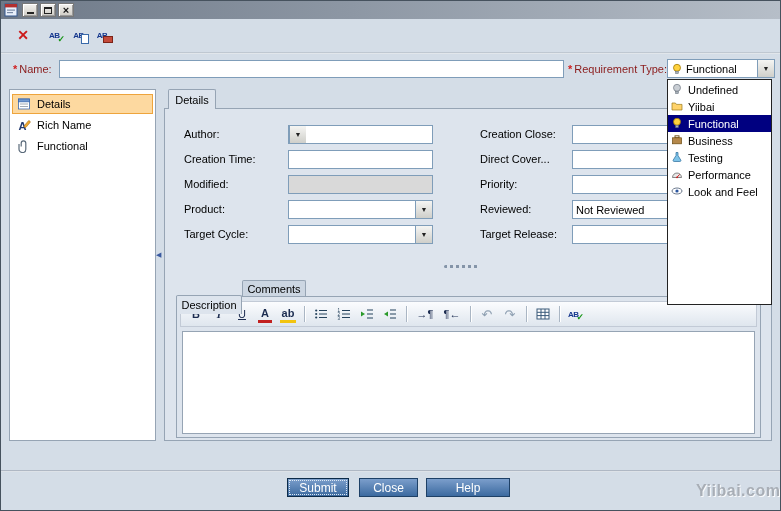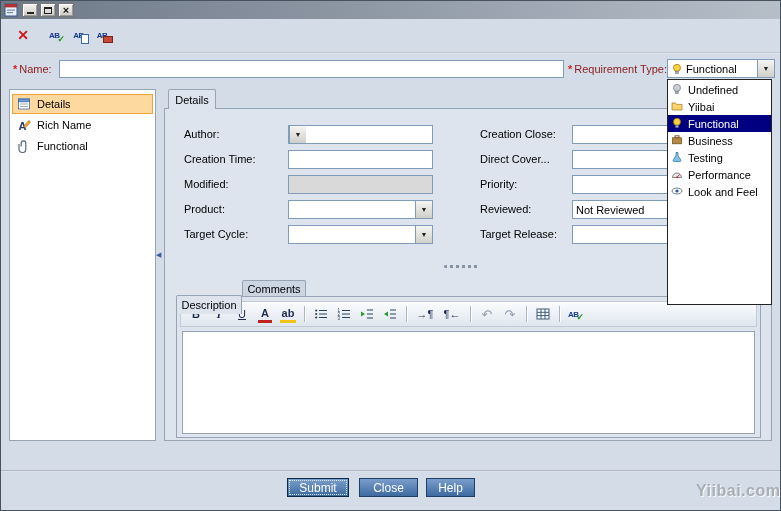--- a/index.html
+++ b/index.html
@@ -106,21 +106,21 @@
 
   
   .footline { position:absolute; left:0; top:469px; width:779px; height:2px;
               background:linear-gradient(#98a2b2,#f4f7fa); }
   .btn { position:absolute; top:477px; height:19px; background:linear-gradient(#7b9ecb,#3c6aa0);
          border:1px solid #1e4066; color:#fff; font-size:12px; display:flex; align-items:center;
          justify-content:center; cursor:default; }
   .btn.focus { border-color:#0c2a48; outline:1px dotted #dce8f4; outline-offset:-3px; }
   .btn.submit { left:286px; width:62px; }
   .btn.closeb { left:358px; width:59px; }
-  .btn.help   { left:425px; width:49px; }
+  .btn.help   { left:425px; width:84px; }
   .watermark { position:absolute; left:695px; top:481px; font-size:16px; font-weight:bold;
                color:#a8aeb6; text-shadow:1px 1px 0 rgba(255,255,255,0.85); letter-spacing:0.5px; }
 </style>
 </head>
 <body>
 
 <div class="window">
 
   <div class="titlebar">
     <span class="titleicon">

